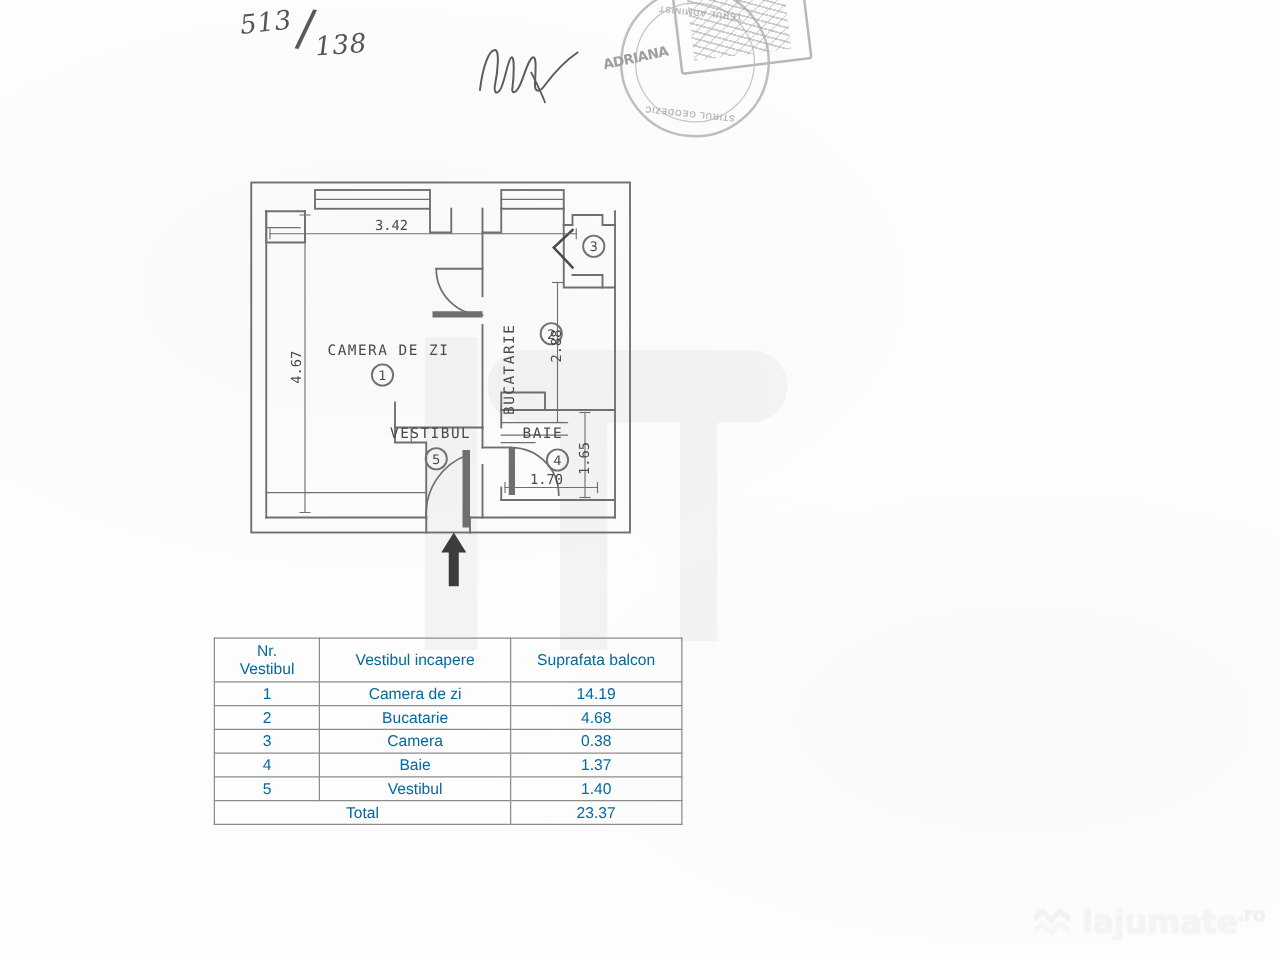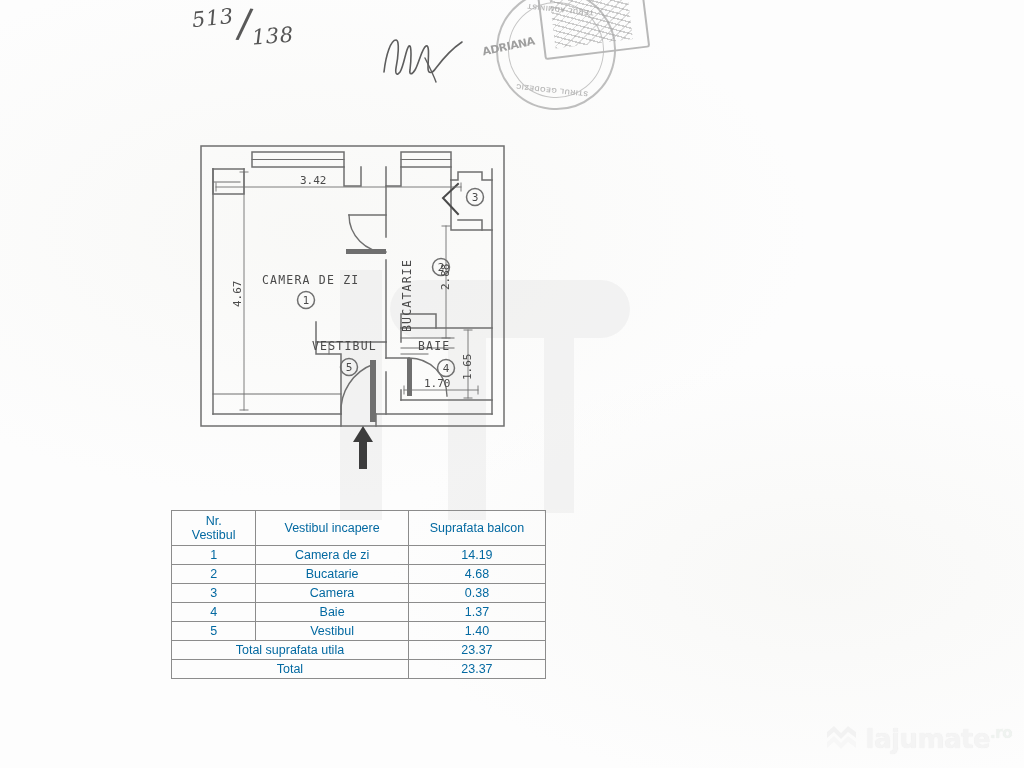--- a/index.html
+++ b/index.html
@@ -473,24 +473,20 @@
           <td>1.37</td>
         </tr>
         <tr>
           <td>5</td>
           <td>Vestibul</td>
           <td>1.40</td>
         </tr>
       </tbody>
       <tfoot>
         <tr>
-          <td class="foot-label" colspan="2">Total suprafata utila</td>
-          <td>23.37</td>
-        </tr>
-        <tr>
           <td class="foot-label" colspan="2">Total</td>
           <td>23.37</td>
         </tr>
       </tfoot>
     </table>
   </div>
 
   <div id="site-watermark">
     <svg class="wm-logo" viewBox="0 0 34 30">
       <path d="M2,8 L9,2 L16,9 L23,2 L31,8 L31,14 L23,8 L16,15 L9,8 L2,14 Z" fill="#f2f2f2"></path>

